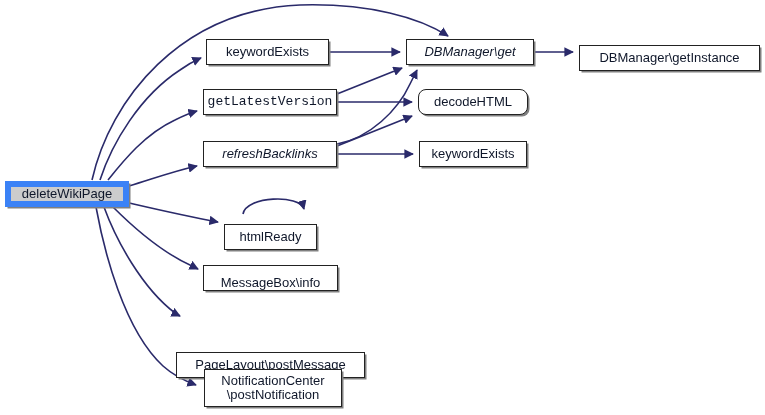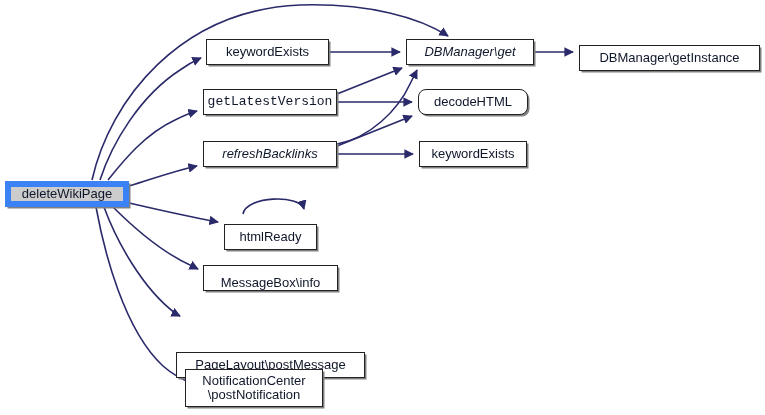--- a/index.html
+++ b/index.html
@@ -135,18 +135,18 @@
   </div>
 
   <div class="node" style="left:203px; top:265px; width:135px; height:26px;align-items:flex-end;">
     <span class="node-label">MessageBox\info</span>
   </div>
 
   <div class="node" style="left:176px; top:316px; width:189px; height:26px;margin-top:36px;">
     <span class="node-label">PageLayout\postMessage</span>
   </div>
 
-  <div class="node" style="left:185px; top:369px; width:138px; height:38px;">
+  <div class="node" style="left:204px; top:369px; width:138px; height:38px;">
     <span class="node-label">NotificationCenter
 \postNotification</span>
   </div>
 
 </div>
 
 </body></html>

